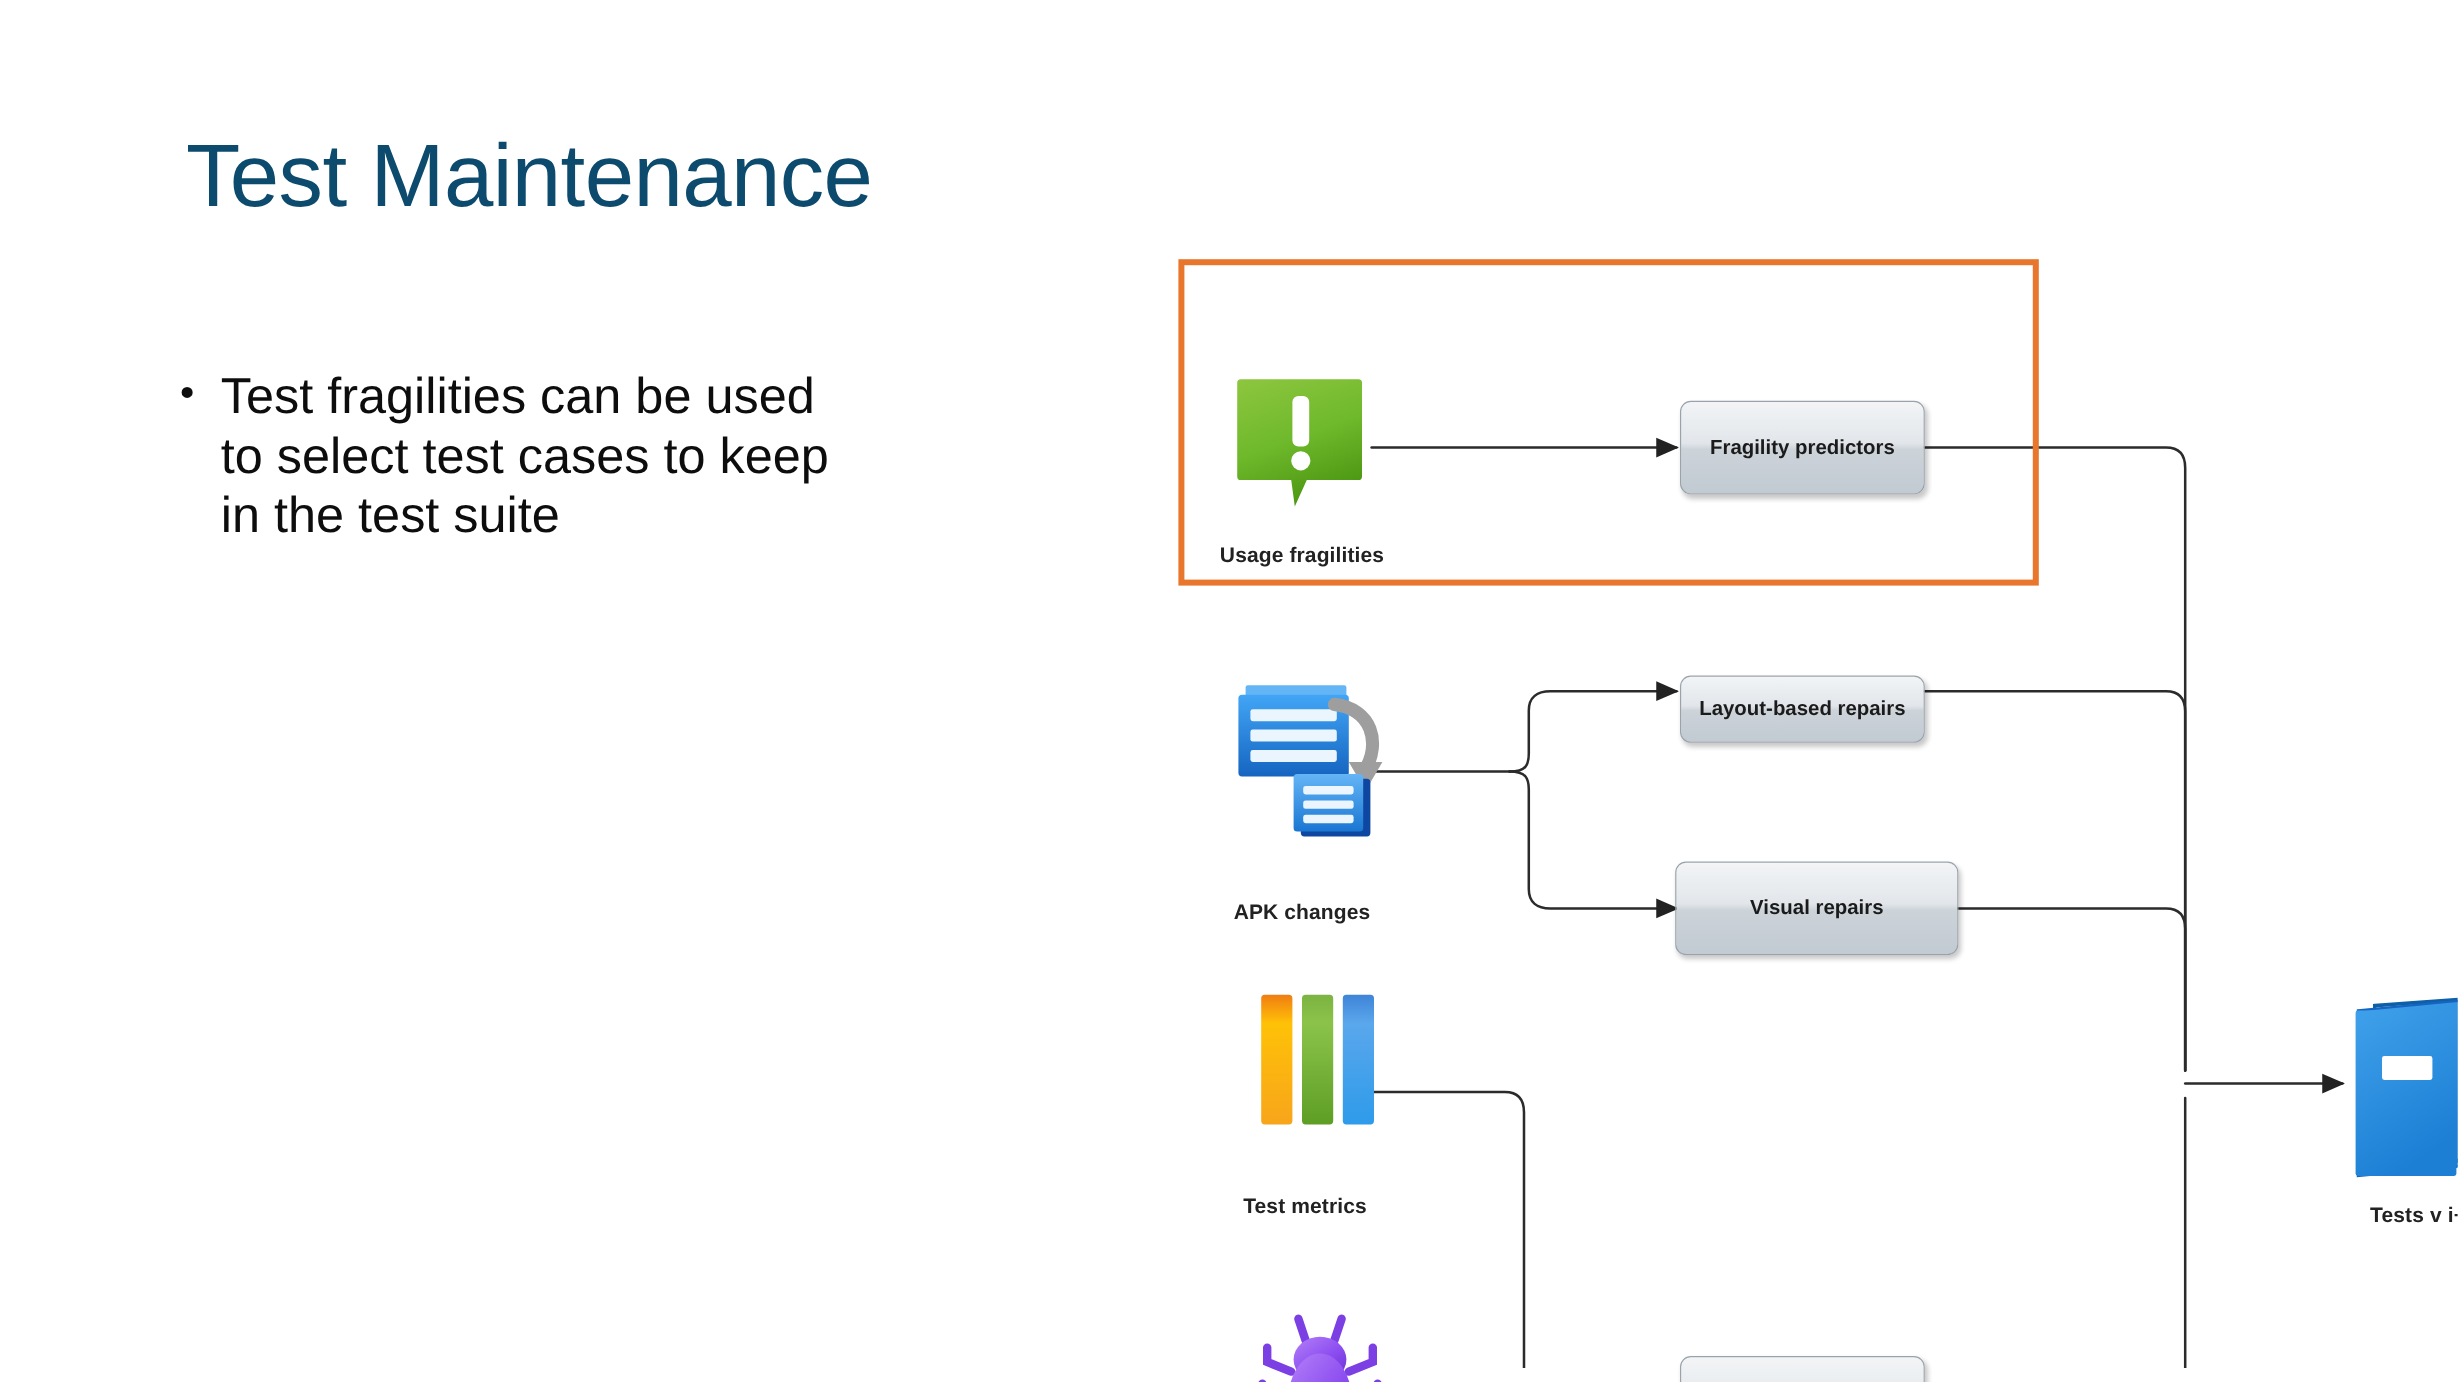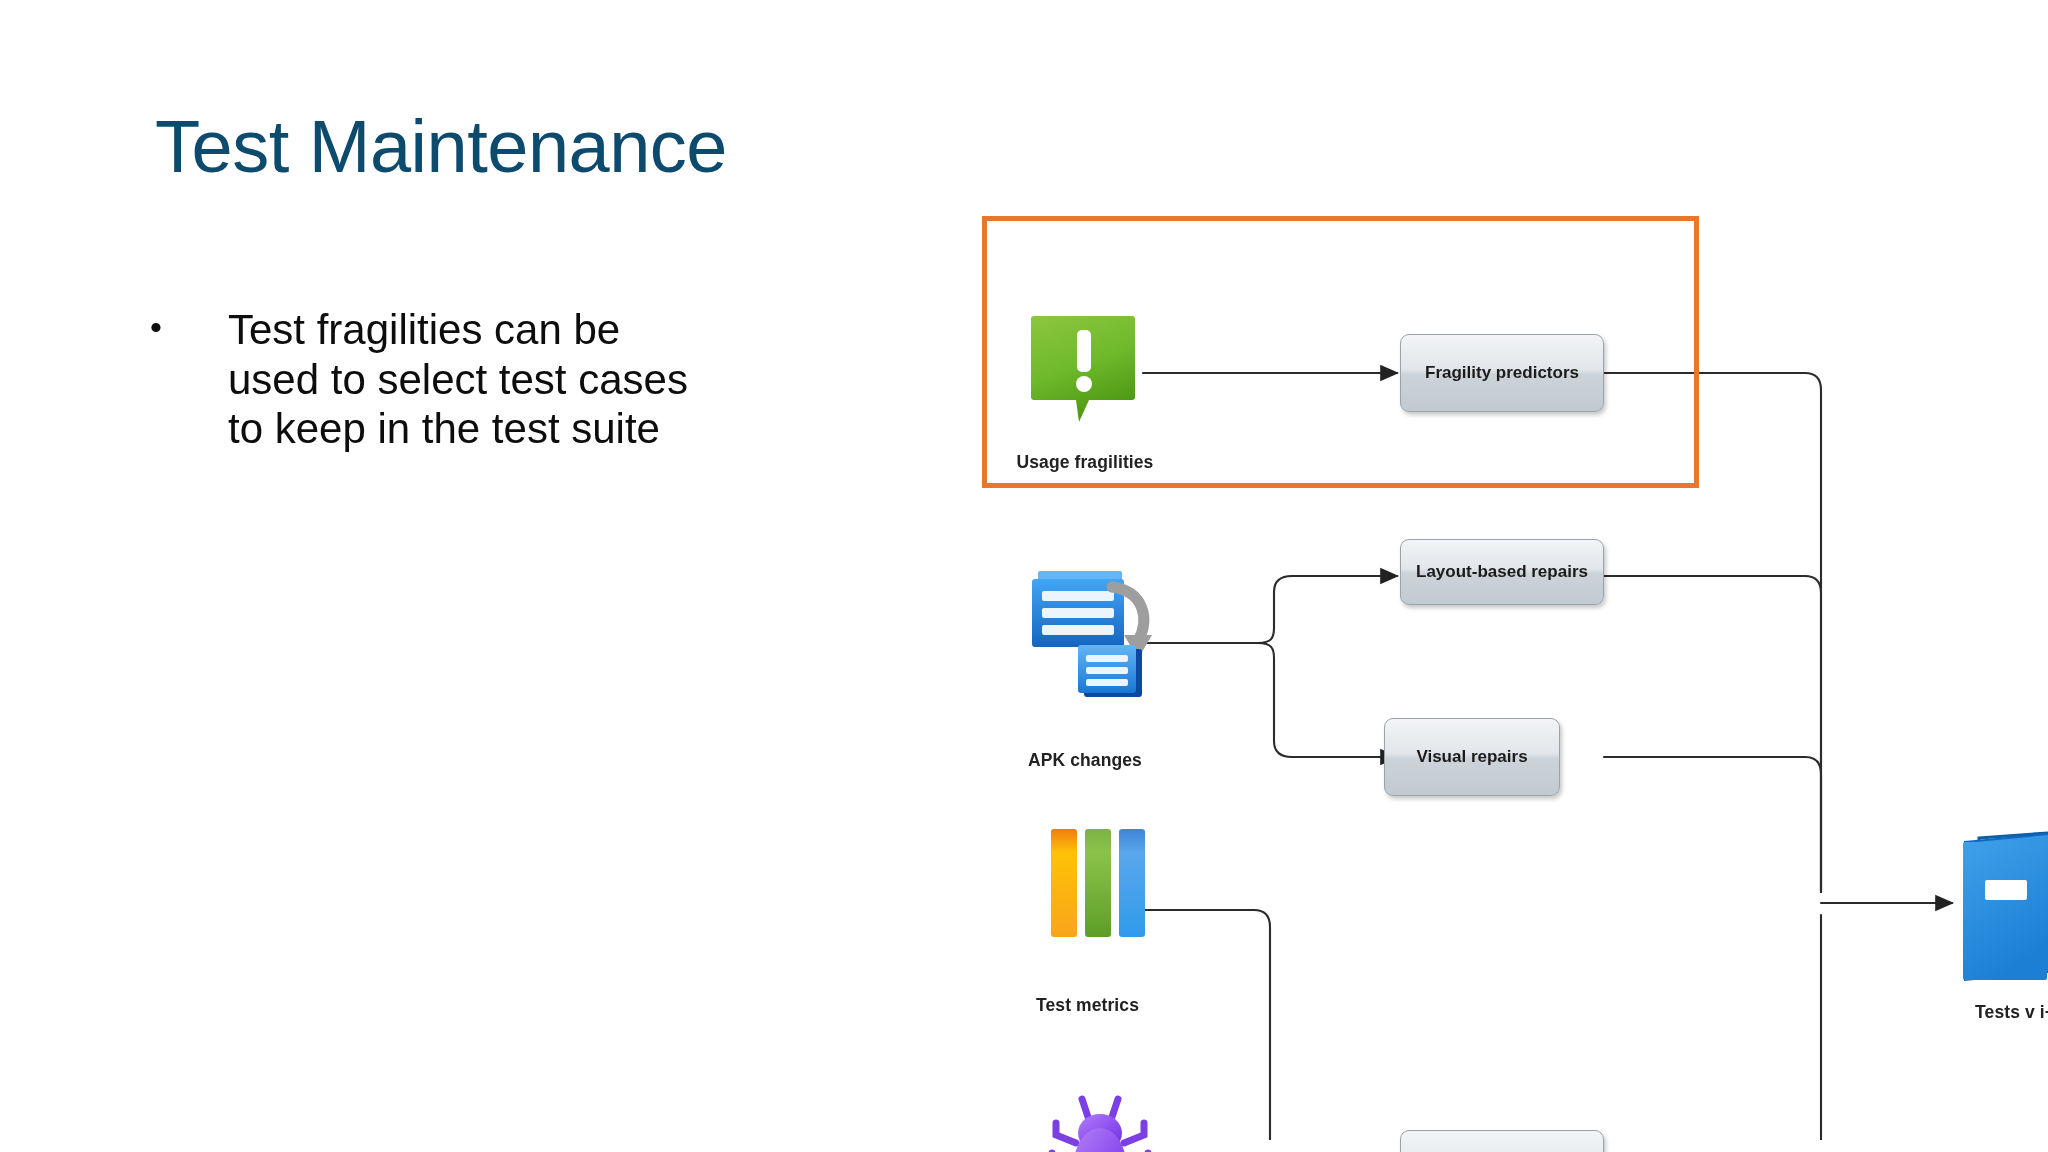--- a/index.html
+++ b/index.html
@@ -43,21 +43,20 @@
   }
   .bullet-dot {
     width: 34px;
     flex: 0 0 34px;
     font-size: 34px;
     line-height: 1.35;
     color: #0d0d0d;
   }
   .bullet-text {
     flex: 1 1 auto;
-    margin-left: 44px;
   }
 
   
   #diagram {
     position: absolute;
     left: 900px;
     top: 140px;
     width: 1148px;
     height: 1000px;
   }
@@ -242,23 +241,23 @@
       <ellipse cx="60" cy="74" rx="27" ry="41" fill="url(#gBug)"></ellipse>
     </svg>
   </div>
 
   <div class="icon-wrap" style="left:128px; top:1228px;">
     
   </div>
 
   <div class="proc-box" style="left:500px; top:194px; width:204px; height:78px;">Fragility predictors</div>
 
-  <div class="proc-box" style="left:500px; top:399px; width:204px; height:66px;">Layout-based repairs</div>
-
-  <div class="proc-box" style="left:484px; top:578px; width:176px; height:78px;">Visual repairs</div>
+  <div class="proc-box" style="left:500px; top:423px; width:204px; height:56px;">Layout-based repairs</div>
+
+  <div class="proc-box" style="left:496px; top:578px; width:236px; height:78px;">Visual repairs</div>
 
   <div class="proc-box" style="left:500px; top:990px; width:204px; height:100px;">Test prioritization and selection</div>
 
   <div class="icon-wrap" style="left:1057px; top:688px;">
     <svg width="118" height="160" viewBox="0 0 118 160">
       <defs>
         <linearGradient id="gBook" x1="0" y1="0" x2="0.4" y2="1">
           <stop offset="0%" stop-color="#3FA0EA"></stop>
           <stop offset="100%" stop-color="#1C7FD4"></stop>
         </linearGradient>

